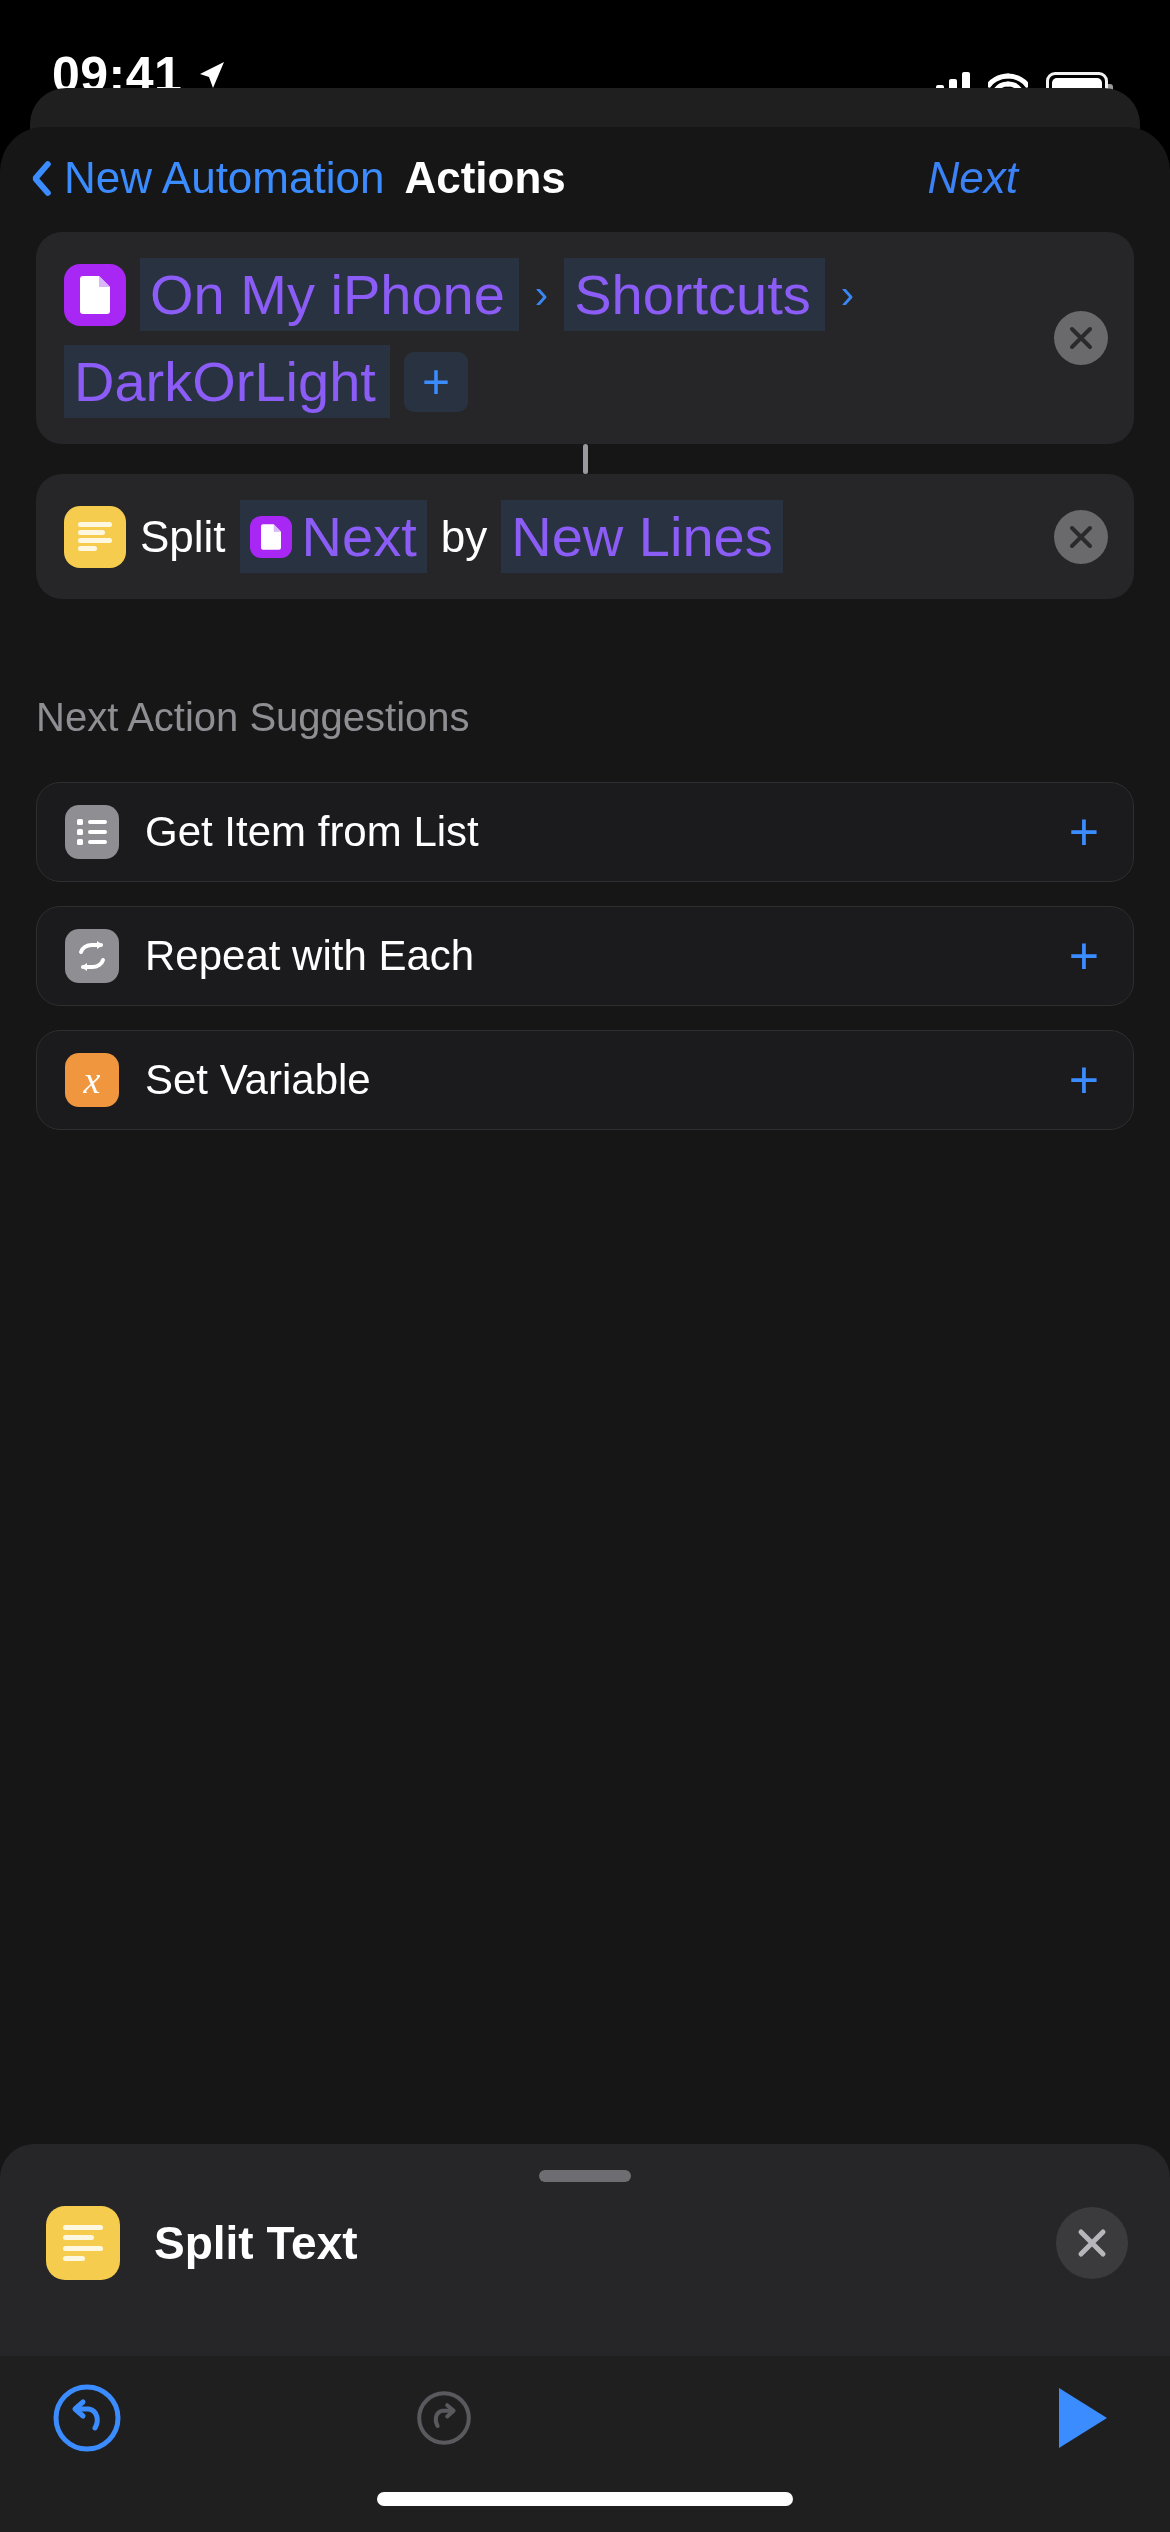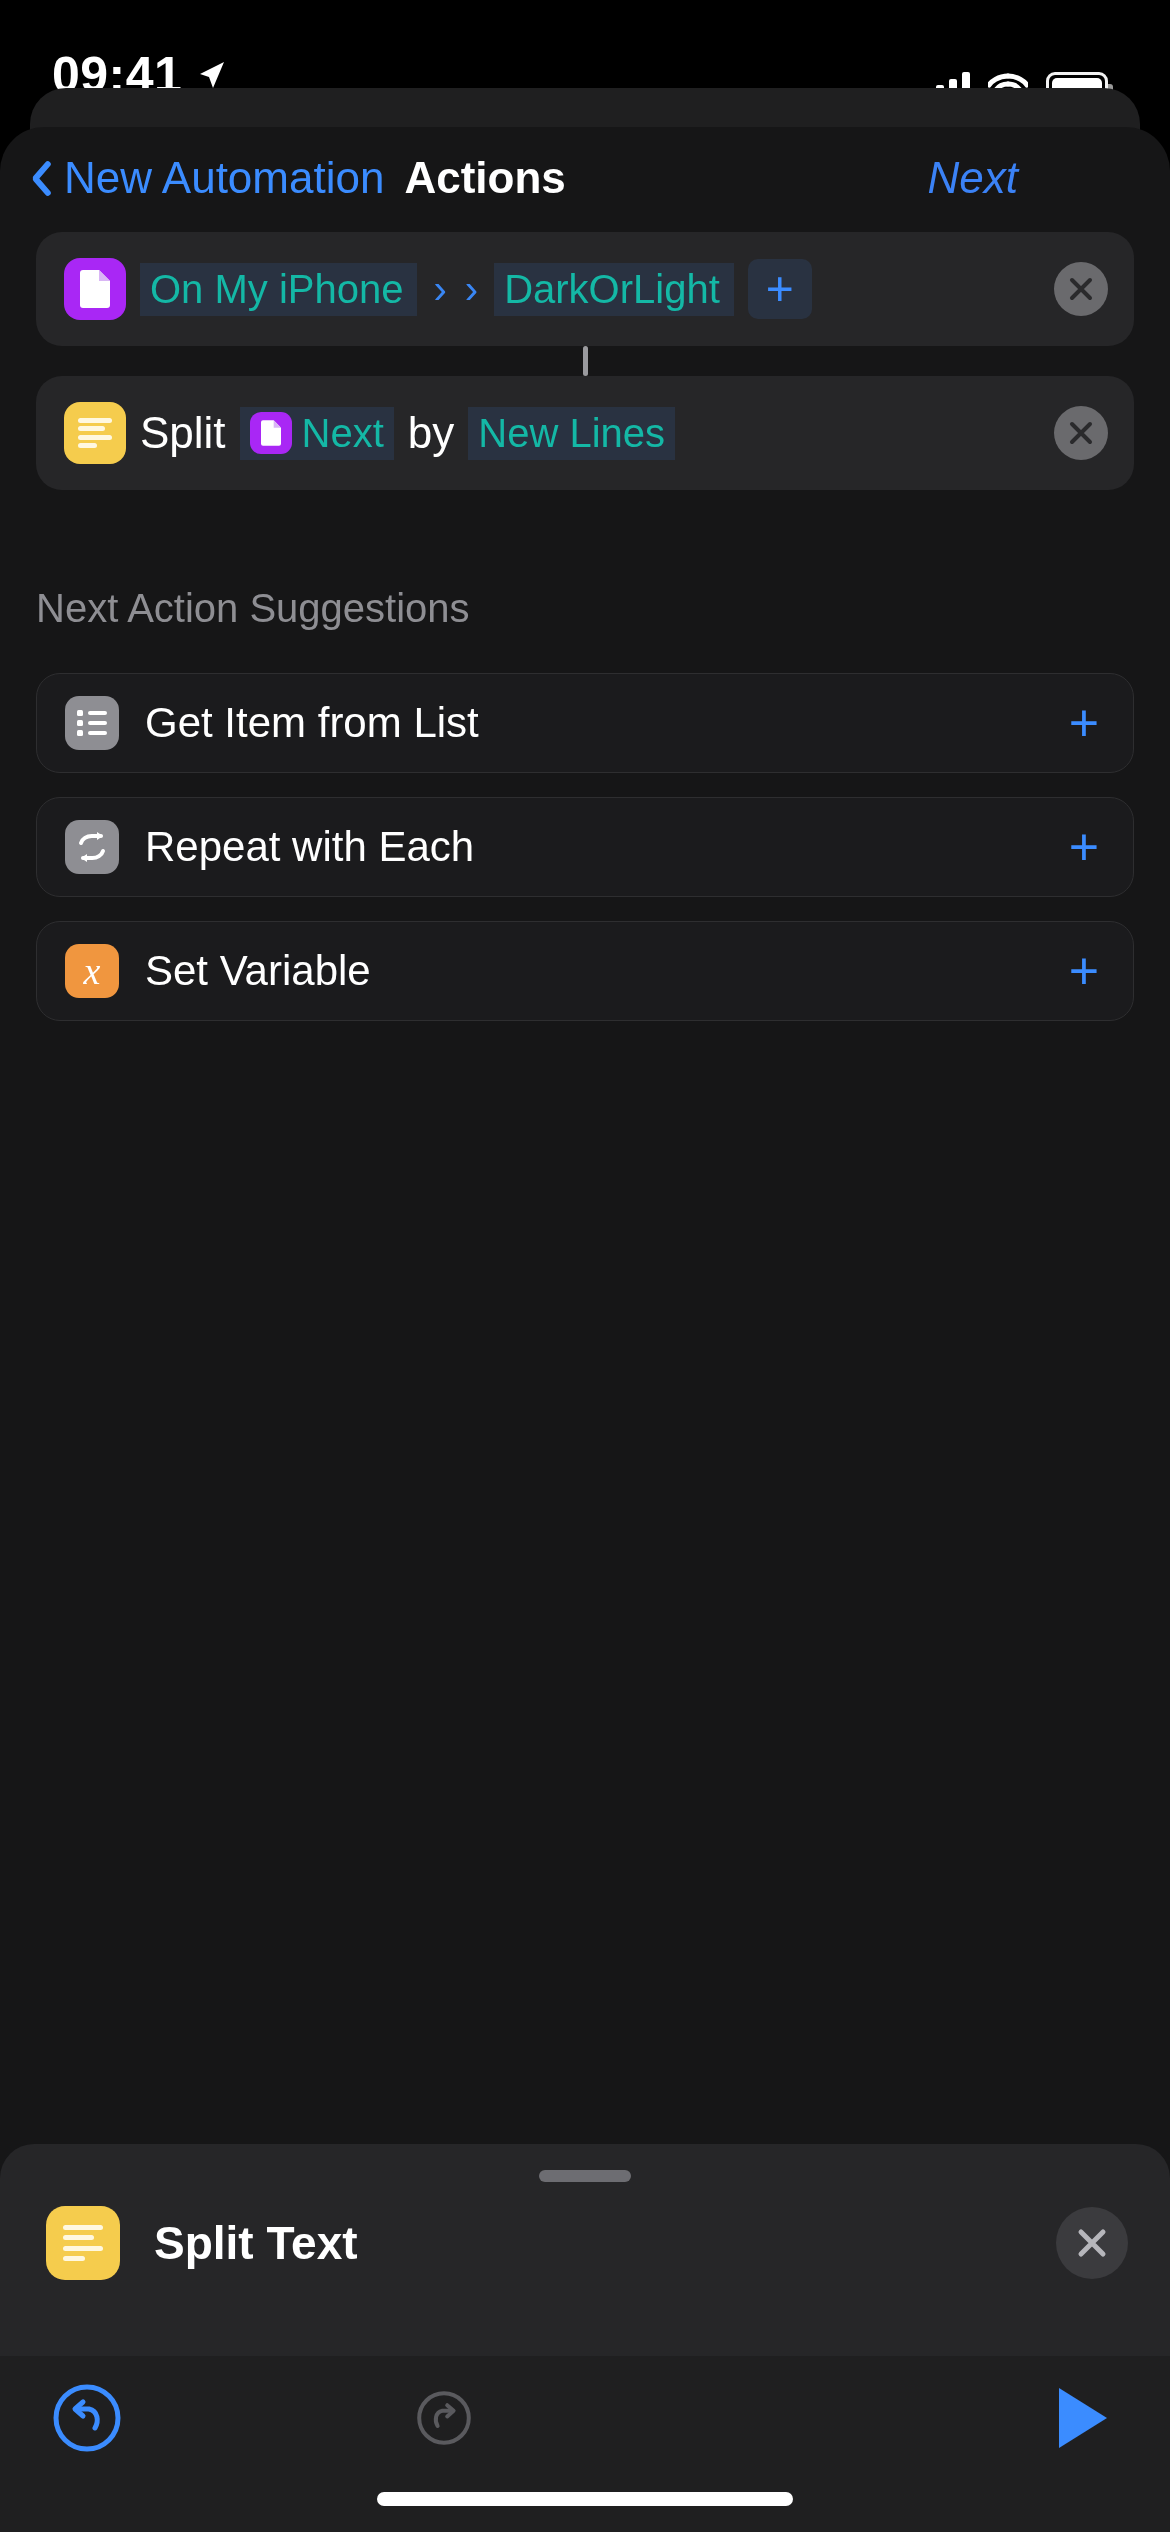--- a/index.html
+++ b/index.html
@@ -82,21 +82,21 @@
   .lines-glyph{ width:34px; height:30px; display:flex; flex-direction:column;
     justify-content:space-between; }
   .lines-glyph i{ display:block; height:5px; background:#fff8e0; border-radius:3px; }
   .lines-glyph i:nth-child(1){ width:100%; }
   .lines-glyph i:nth-child(2){ width:78%; }
   .lines-glyph i:nth-child(3){ width:100%; }
   .lines-glyph i:nth-child(4){ width:56%; }
 
   .plain{ color:#fff; font-size:44px; }
   .token{
-    color:#14b8a6; font-size:40px; background:rgba(60,110,190,.17);
+    color:#8b5cf6; font-size:56px; background:rgba(60,110,190,.17);
     border-radius:0; padding:4px 10px; display:inline-flex;
     align-items:center; gap:10px; cursor:pointer;
   }
   .token.path{ padding:4px 14px 4px 10px; }
   .tok-chev{ color:#3b8cff; font-size:40px; opacity:.95; padding:0 2px; }
   .mini-icon{ width:42px; height:42px; border-radius:11px; flex:none;
     display:flex; align-items:center; justify-content:center; background:#a927f5; }
   .mini-icon .doc-glyph{ width:20px; height:26px; }
   .tok-plus{
     color:#3b8cff; font-size:48px; line-height:1; background:rgba(60,110,190,.17);
@@ -220,20 +220,21 @@
         <span class="app-icon purple">
           <span class="doc-glyph">
             <svg width="30" height="38" viewBox="0 0 30 38">
               <path d="M3 0 h16 l11 11 v24 a3 3 0 0 1 -3 3 H3 a3 3 0 0 1 -3 -3 V3 a3 3 0 0 1 3 -3 z" fill="#fff"></path>
               <path d="M19 0 l11 11 h-11 z" fill="#d9b6f5"></path>
             </svg>
           </span>
         </span>
         <span class="token path">On My iPhone</span>
         <span class="tok-chev">›</span>
+        <span class="token path">Shortcuts</span>
         <span class="tok-chev">›</span>
         <span class="token path">DarkOrLight</span>
         <span class="tok-plus">+</span>
       </div>
       <span class="close-btn">
         <svg width="26" height="26" viewBox="0 0 26 26">
           <path d="M4 4 L22 22 M22 4 L4 22" stroke="#2a2a2c" stroke-width="4" stroke-linecap="round"></path>
         </svg>
       </span>
     </div>

